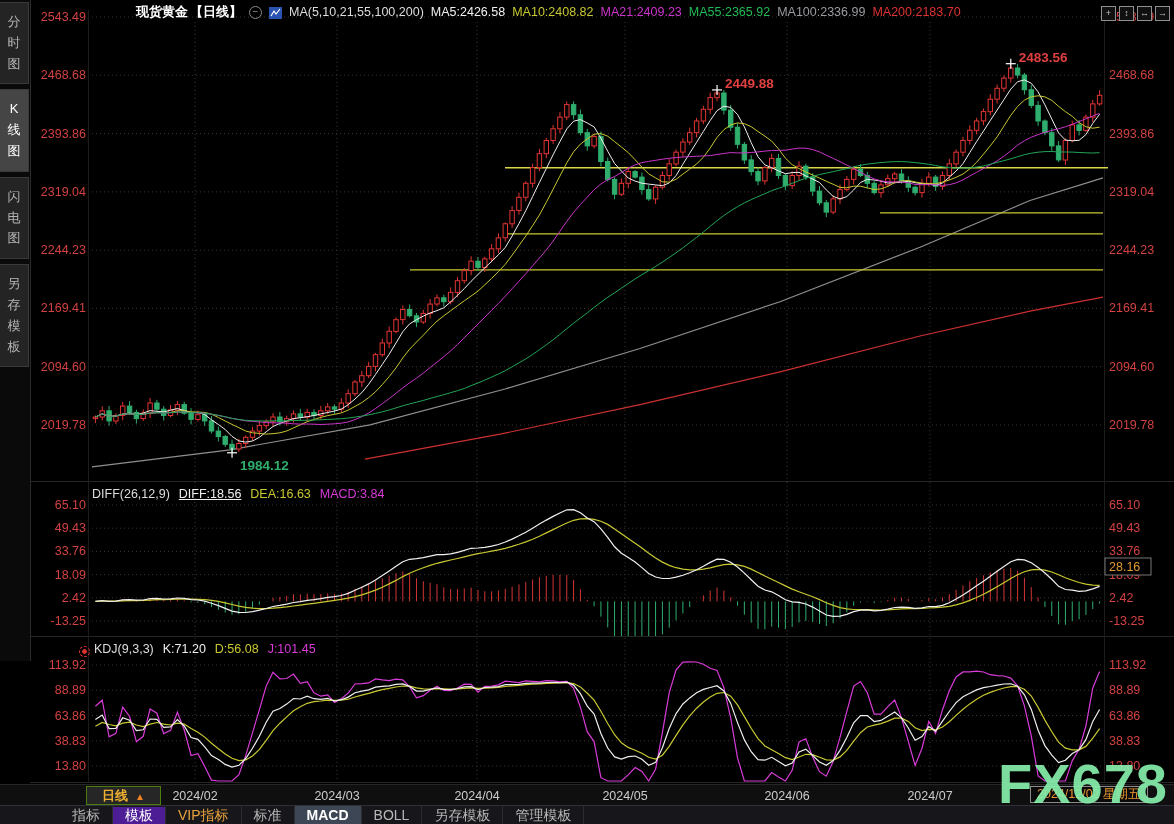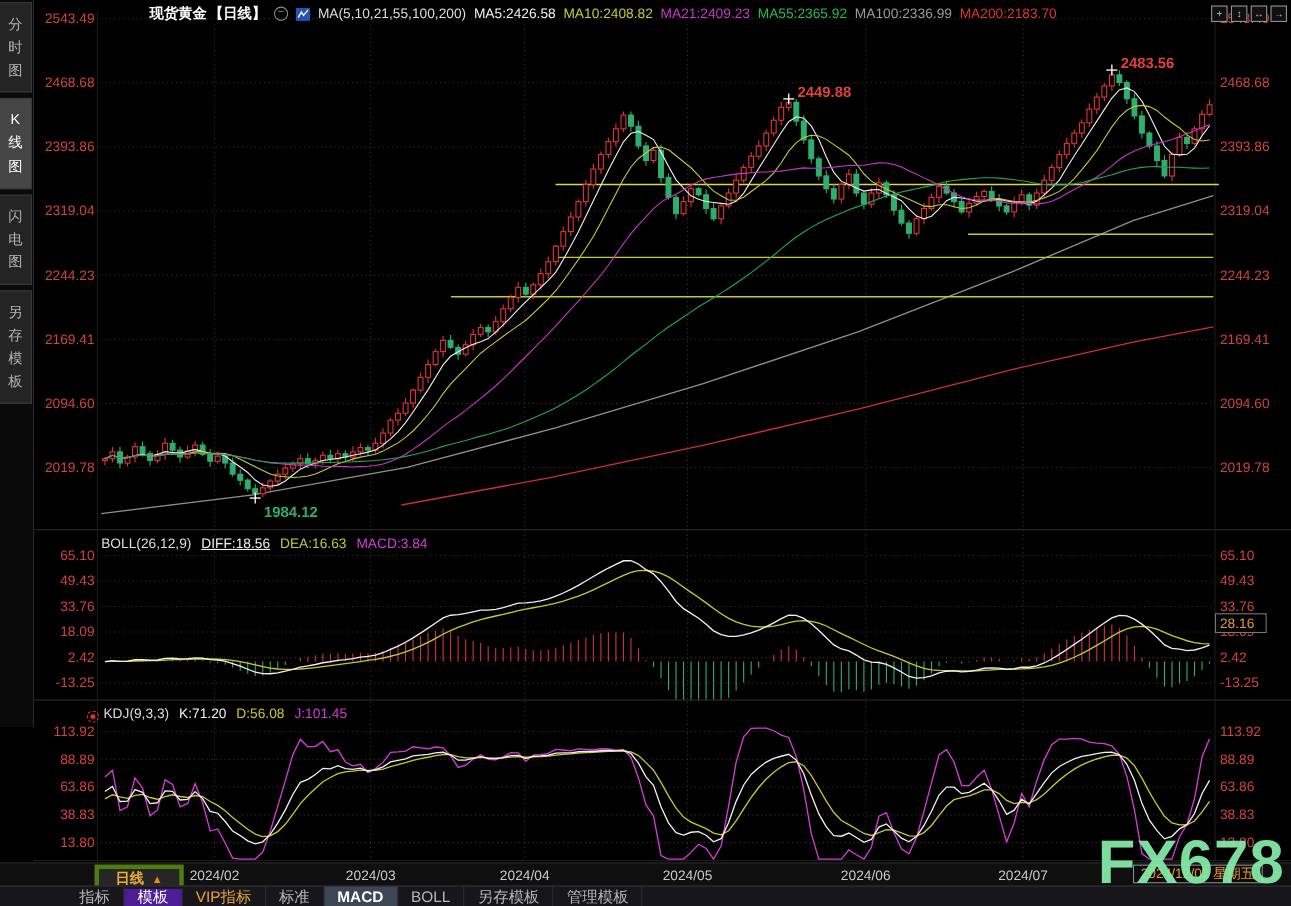--- a/index.html
+++ b/index.html
@@ -28,21 +28,21 @@
   .kdj-hdr{position:absolute;left:94px;top:642px;z-index:2;font-size:12.5px;white-space:nowrap;}
   .macd-hdr span,.kdj-hdr span{margin-right:9px;}
   .alert-icon{position:absolute;left:79px;top:646px;width:9px;height:9px;border:1px dashed #e03030;border-radius:50%;
               background:radial-gradient(circle,#e03030 2px,transparent 2.6px);z-index:2;}
   
   #chart-layer{position:absolute;left:0;top:0;width:1174px;height:800px;z-index:1;pointer-events:none;}
   
   .x-axis-row{position:absolute;left:0;top:784px;width:1174px;height:21px;background:#0f0f0f;
               border-top:1px solid #262626;z-index:0;}
   .period-cell{position:absolute;left:86px;top:786px;height:17px;line-height:17px;padding:0 15px;background:#262626;
-               border:4px solid #4d7c0f;color:#f0b030;font-weight:bold;font-size:13px;z-index:2;cursor:pointer;}
+               border:1px solid #4d7c0f;color:#f0b030;font-weight:bold;font-size:13px;z-index:2;cursor:pointer;}
   .period-cell .arr{color:#f08420;font-size:10px;margin-left:7px;}
   .current-date-box{position:absolute;left:1030px;top:786px;height:15px;line-height:15px;padding:0 6px;
                     border:1px solid #8a8a8a;background:#0a0a0a;color:#e8962f;font-size:12.5px;z-index:2;}
   
   .toolbar{position:absolute;left:0;top:805px;width:1174px;height:19px;background:#17171b;
            border-top:1px solid #30303a;box-sizing:border-box;padding-left:60px;z-index:2;white-space:nowrap;}
   .toolbar .item{display:inline-block;padding:0 12px;line-height:18px;font-size:14px;color:#b8b8b8;
                  border-right:1px solid #2b2b30;cursor:pointer;}
   .toolbar .item.active{background:#4c1d95;color:#fff;font-family:Liberation Mono, monospace;}
   .toolbar .item.active2{background:#3d4654;color:#fff;font-weight:bold;}
@@ -74,21 +74,21 @@
           <rect x="0" y="0" width="13" height="12" fill="#2a52b0"></rect>
           <polyline points="2,9 5,4 7,7 11,2" fill="none" stroke="#fff" stroke-width="1.2"></polyline>
         </svg></span><span style="color:#ddd">MA(5,10,21,55,100,200)</span><span style="color: rgb(240, 240, 240);">MA5:2426.58</span><span style="color: rgb(200, 200, 50);">MA10:2408.82</span><span style="color: rgb(204, 53, 204);">MA21:2409.23</span><span style="color: rgb(34, 187, 85);">MA55:2365.92</span><span style="color: rgb(154, 154, 160);">MA100:2336.99</span><span style="color: rgb(221, 51, 51);">MA200:2183.70</span>
   </div>
 
   <div class="tool-icons">
     <span class="tico">+</span><span class="tico">↕</span><span class="tico">↔</span><span class="tico">→</span>
   </div>
 
   <div class="macd-hdr">
-    <span style="color:#ddd">BOLL(26,12,9)</span><span style="color: rgb(240, 240, 240); text-decoration: underline;">DIFF:18.56</span><span style="color: rgb(200, 200, 50);">DEA:16.63</span><span style="color: rgb(216, 59, 216);">MACD:3.84</span>
+    <span style="color:#ddd">DIFF(26,12,9)</span><span style="color: rgb(240, 240, 240); text-decoration: underline;">DIFF:18.56</span><span style="color: rgb(200, 200, 50);">DEA:16.63</span><span style="color: rgb(216, 59, 216);">MACD:3.84</span>
   </div>
 
   <span class="alert-icon"></span>
   <div class="kdj-hdr">
     <span style="color:#ddd">KDJ(9,3,3)</span><span style="color: rgb(240, 240, 240);">K:71.20</span><span style="color: rgb(200, 200, 50);">D:56.08</span><span style="color: rgb(216, 59, 216);">J:101.45</span>
   </div>
 
   <div class="x-axis-row"></div>
   <div class="period-cell"><span>日线</span><span class="arr">▲</span></div>
   <div class="current-date-box">2024/12/02 星期五</div>

